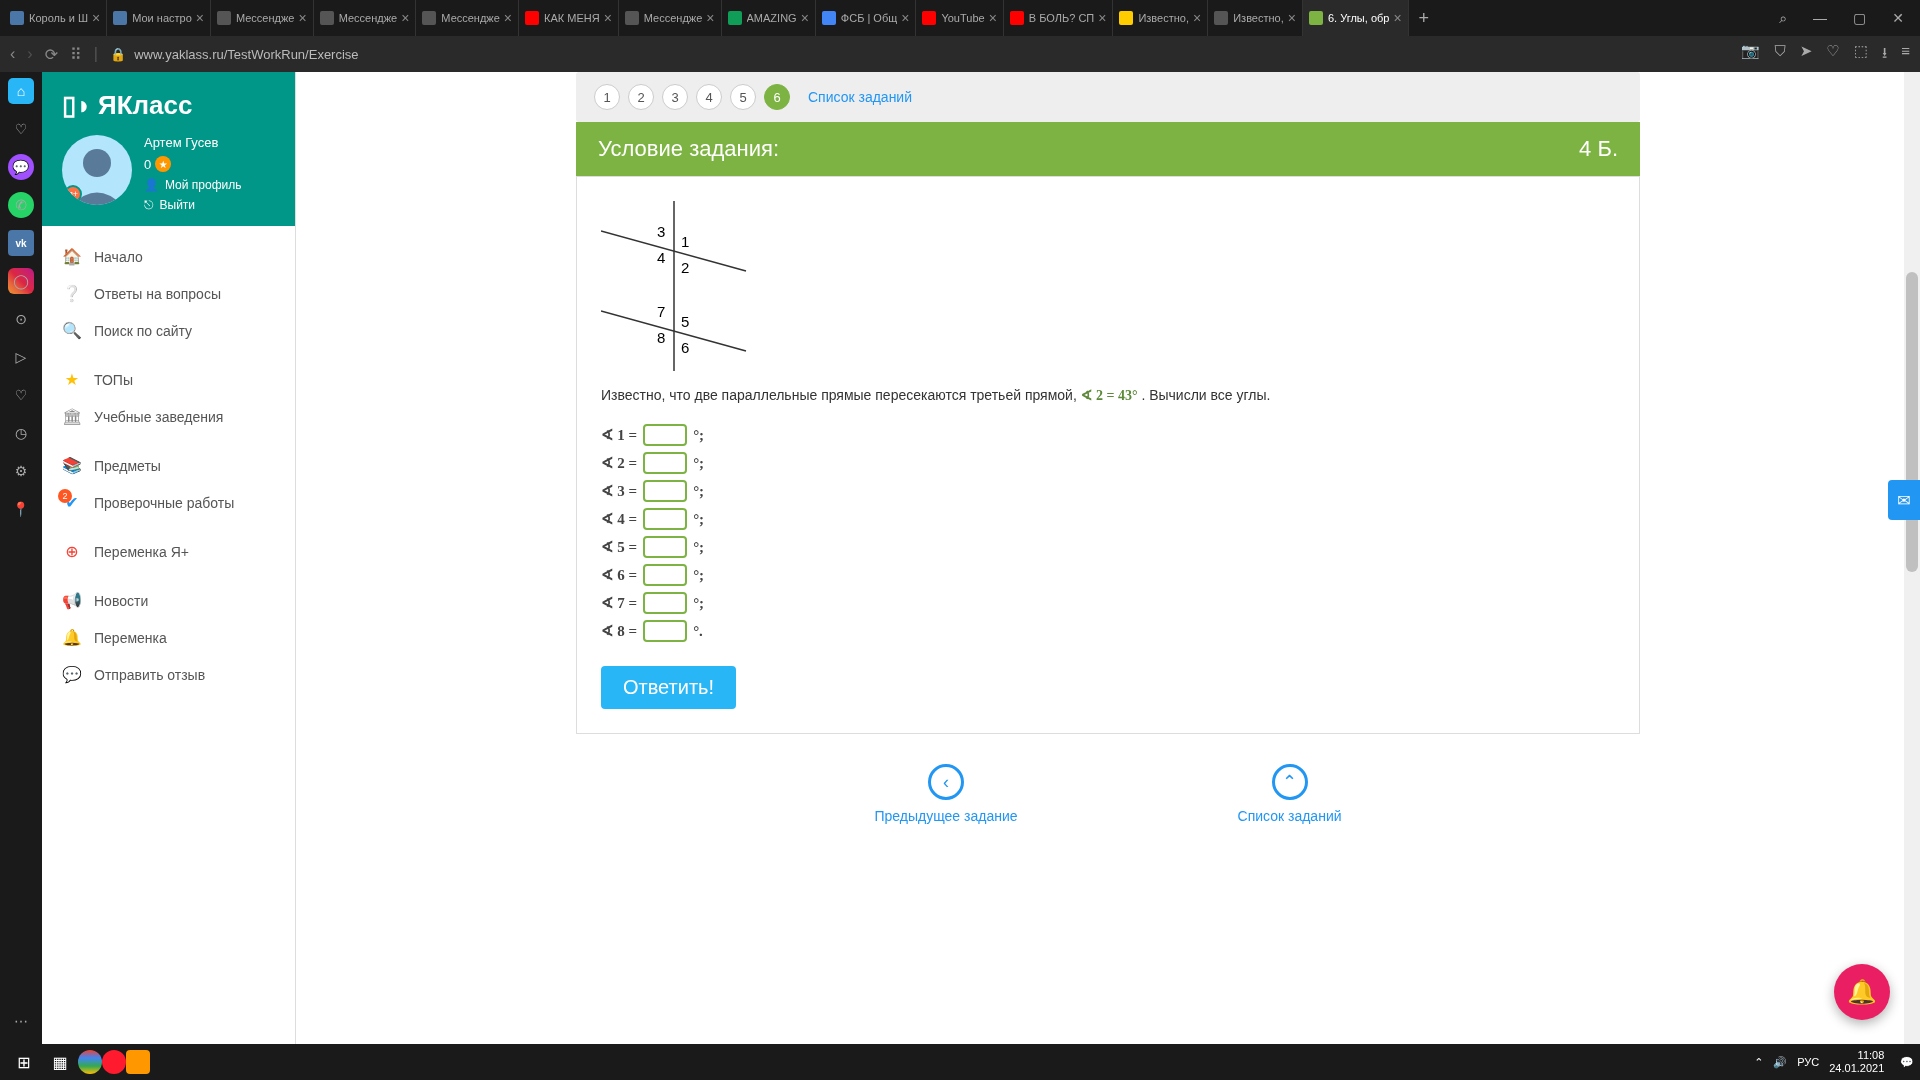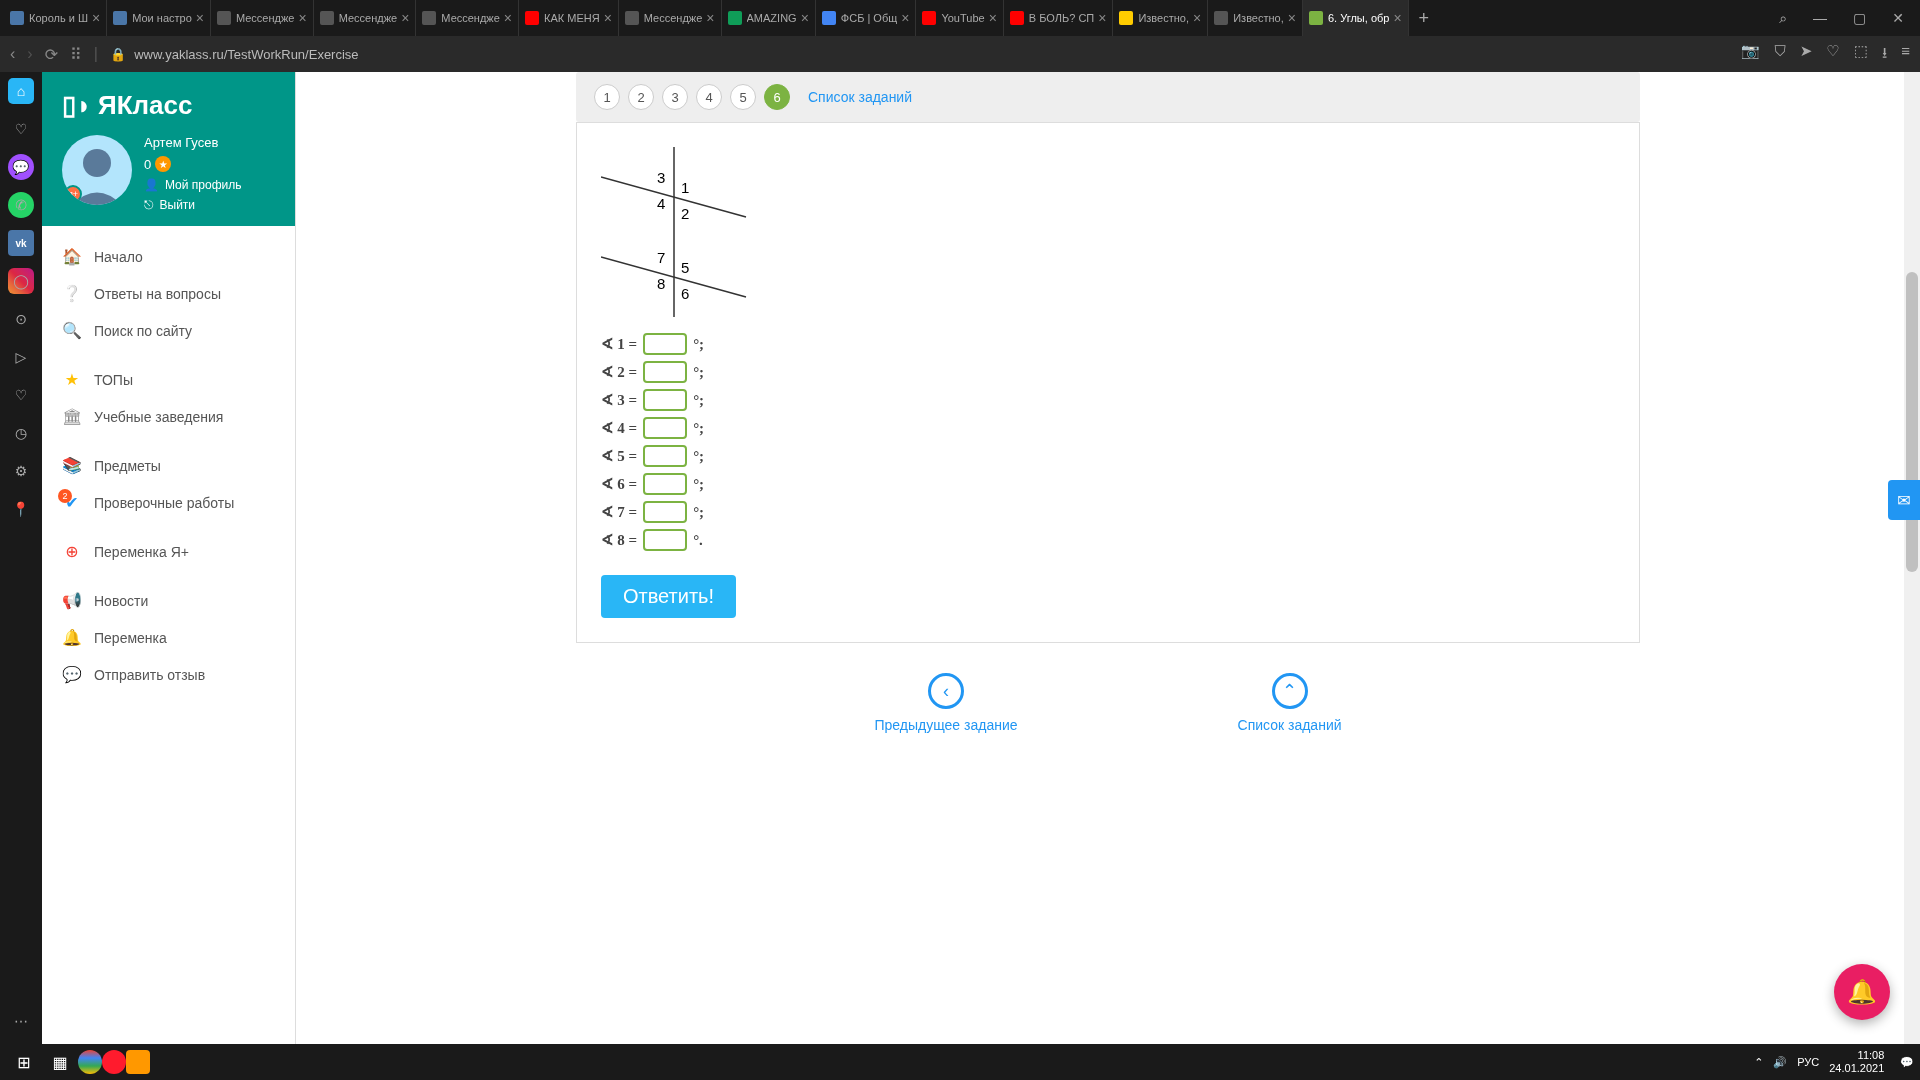--- a/index.html
+++ b/index.html
@@ -314,38 +314,47 @@
         <div class="step">1</div>
         <div class="step">2</div>
         <div class="step">3</div>
         <div class="step">4</div>
         <div class="step">5</div>
         <div class="step active">6</div>
       </div>
     <span class="step-link">Список заданий</span>
   </div>
 
+  <div class="task-header">
+    <span>Условие задания:</span>
+    <span>4 Б.</span>
+  </div>
 
   <div class="task-body">
     <div class="diagram">
       <svg viewBox="0 0 150 170">
         <line x1="73" y1="0" x2="73" y2="170" stroke="#333" stroke-width="1.5"></line>
         <line x1="0" y1="30" x2="145" y2="70" stroke="#333" stroke-width="1.5"></line>
         <line x1="0" y1="110" x2="145" y2="150" stroke="#333" stroke-width="1.5"></line>
         <text x="56" y="36">3</text>
         <text x="80" y="46">1</text>
         <text x="56" y="62">4</text>
         <text x="80" y="72">2</text>
         <text x="56" y="116">7</text>
         <text x="80" y="126">5</text>
         <text x="56" y="142">8</text>
         <text x="80" y="152">6</text>
       </svg>
     </div>
 
+    <div class="task-text">
+      <span>Известно, что две параллельные прямые пересекаются третьей прямой, </span>
+      <span class="math">∢ 2 = 43°</span>
+      <span>. Вычисли все углы.</span>
+    </div>
 
     <div id="angles-container">
         <div class="angle-row">
           <span class="angle-sym">∢ 1 =</span>
           <input class="angle-input" style="">
           <span class="angle-sym">°;</span>
         </div>
         <div class="angle-row">
           <span class="angle-sym">∢ 2 =</span>
           <input class="angle-input" style="">

